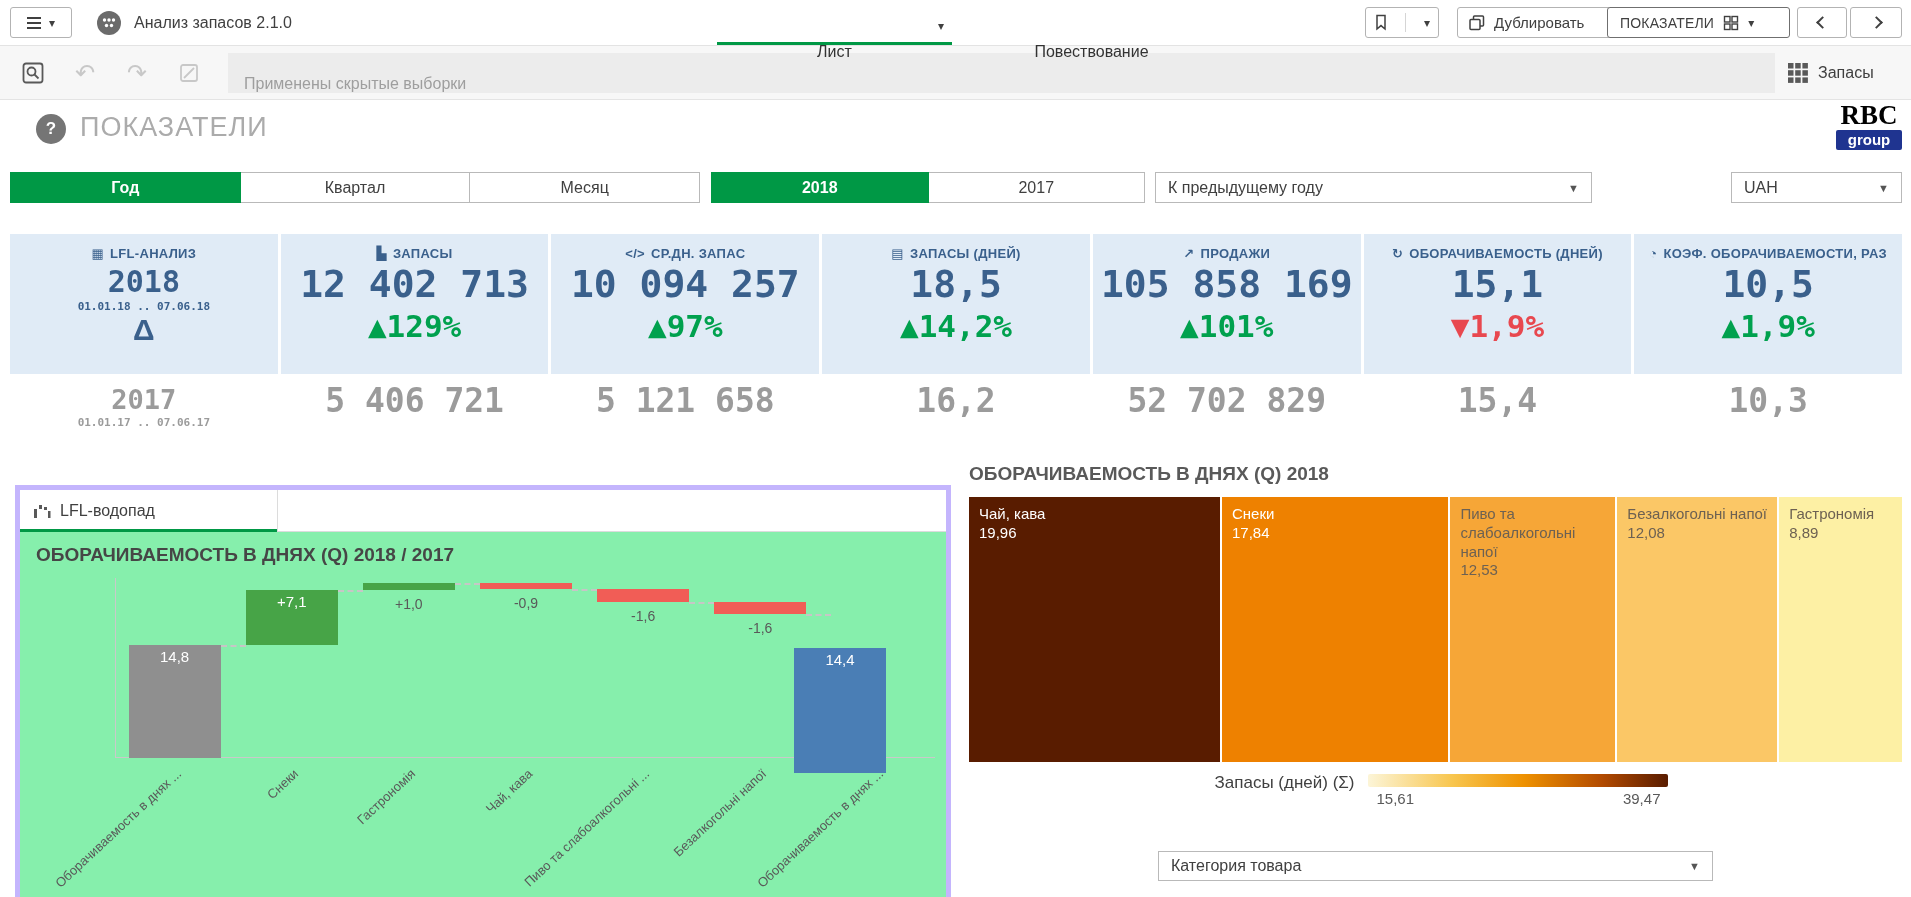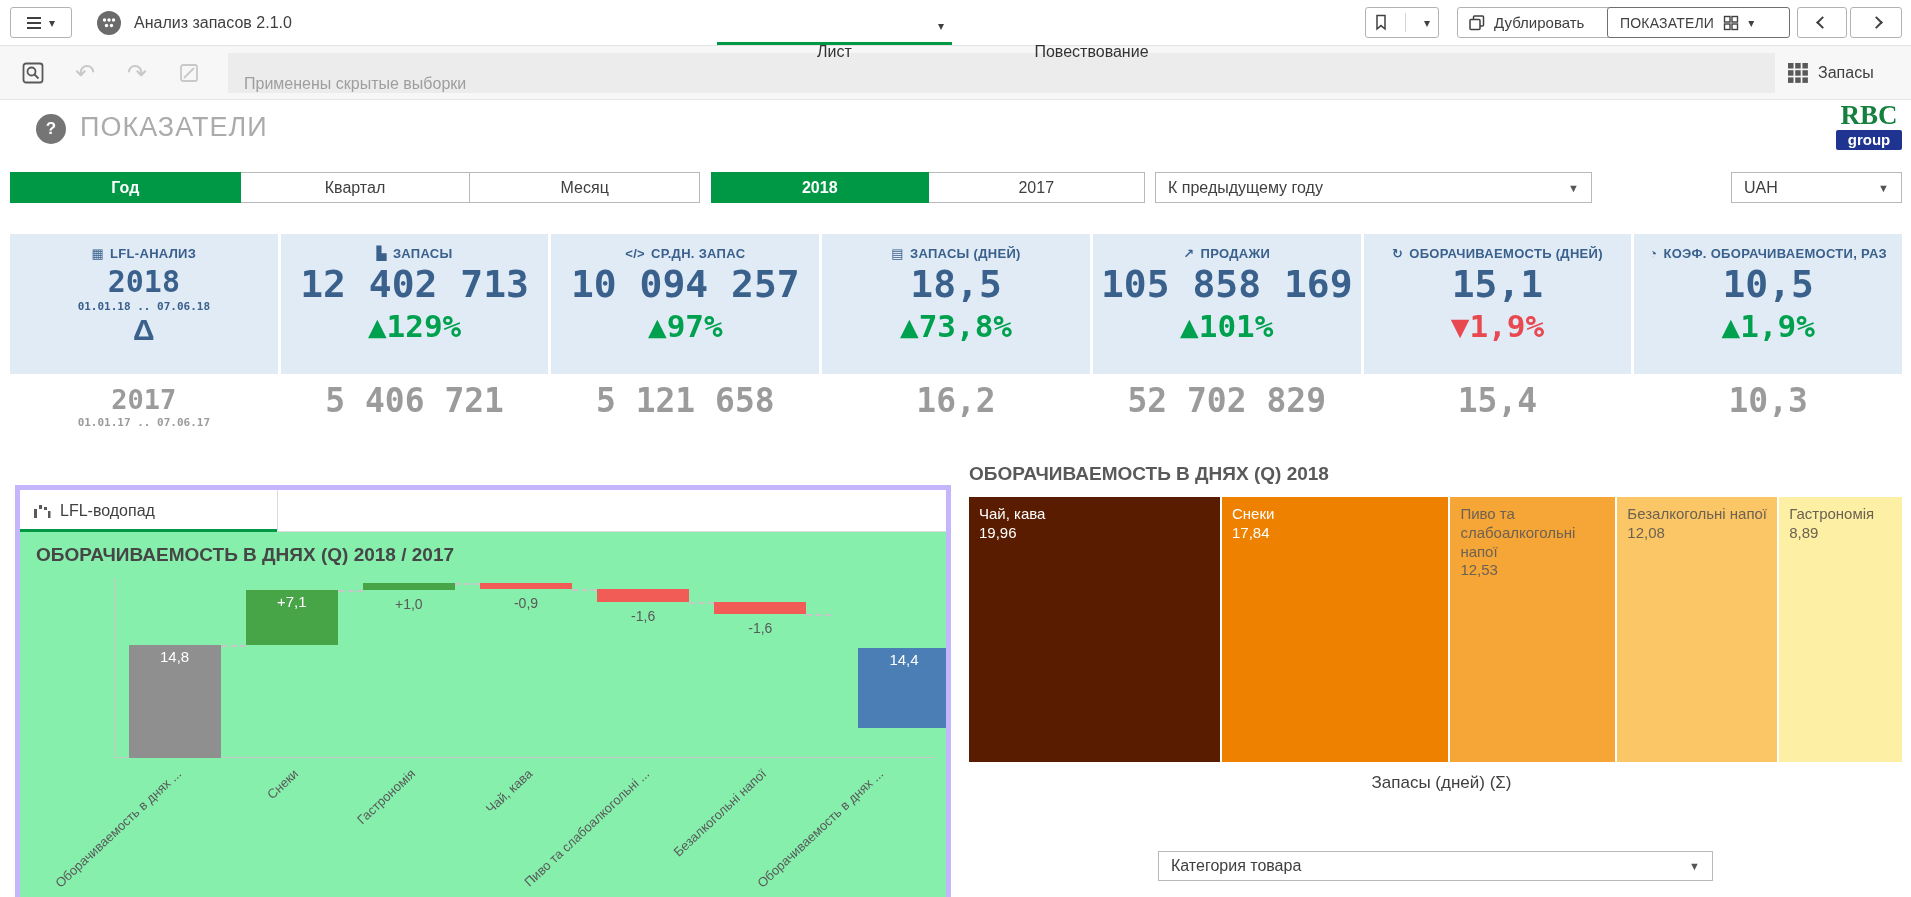--- a/index.html
+++ b/index.html
@@ -44,21 +44,21 @@
   .disabled-glyph{font-size:24px;color:#c8c8c8;line-height:1;}
   .selections-bar{position:absolute;left:228px;top:7px;width:1547px;height:40px;background:#ececec;display:flex;align-items:flex-end;padding-left:16px;}
   .selections-bar span{font-size:16px;color:#9e9e9e;}
   .selections-toggle{position:absolute;left:1788px;top:0;height:54px;display:flex;align-items:center;gap:10px;cursor:pointer;}
   .selections-toggle span{font-size:16px;color:#404040;}
 
   
   .help-btn{position:absolute;left:36px;top:114px;width:30px;height:30px;border-radius:50%;background:#757575;color:#fff;display:flex;align-items:center;justify-content:center;font-size:17px;font-weight:bold;cursor:pointer;}
   .page-title{position:absolute;left:80px;top:112px;font-size:27px;color:#ababab;letter-spacing:1px;}
   .logo{position:absolute;left:1836px;top:102px;width:66px;text-align:center;}
-  .logo-top{font-size:27px;font-weight:bold;color:#15803d;line-height:1;font-family:"Liberation Serif","DejaVu Serif",serif;}
+  .logo-top{font-size:27px;font-weight:bold;color:#000000;line-height:1;font-family:"Liberation Serif","DejaVu Serif",serif;}
   .logo-bottom{margin-top:1px;background:#1f3490;color:#fff;font-size:15px;font-weight:bold;border-radius:2px;padding:1px 0 2px;}
 
   
   .btn-group{position:absolute;top:172px;height:31px;display:flex;}
   .btn-group.period{left:10px;width:690px;}
   .btn-group.years{left:711px;width:434px;}
   .fbtn{flex:1;height:31px;border:1px solid #b9b9b9;background:#fff;color:#404040;display:flex;align-items:center;justify-content:center;font-size:16px;cursor:pointer;}
   .fbtn+.fbtn{margin-left:-1px;}
   .fbtn.sel{background:var(--green);border-color:var(--green);color:#fff;font-weight:bold;z-index:1;}
   .dd{position:absolute;height:31px;background:#fff;border:1px solid #b9b9b9;display:flex;align-items:center;padding:0 12px;font-size:16px;color:#404040;cursor:pointer;}
@@ -286,21 +286,21 @@
 
     </div>
       <div class="kpi-col">
       <div class="kpi-card">
         <div class="kpi-head">
           <span class="kpi-icon">▤</span>
           <span class="kpi-label">ЗАПАСЫ (ДНЕЙ)</span>
         </div>
         <div class="kpi-value">18,5</div>
 
-        <div class="kpi-change up">▲73,8%</div>
+        <div class="kpi-change up">▲14,2%</div>
       </div>
       <div class="kpi-prev">16,2</div>
 
     </div>
       <div class="kpi-col">
       <div class="kpi-card">
         <div class="kpi-head">
           <span class="kpi-icon">↗</span>
           <span class="kpi-label">ПРОДАЖИ</span>
         </div>
@@ -366,21 +366,21 @@
         <div class="wf-conn" style="left: 338.857px; top: 4.59574px; width: 25.1429px;"></div>
         <div class="wf-label-out" style="left: 364px; top: 17.4894px; width: 92px;">-0,9</div>
         <div class="wf-bar" style="left: 364px; top: 4.59574px; width: 92px; height: 6.89362px; background: rgb(241, 93, 86);"></div>
         <div class="wf-conn" style="left: 456px; top: 11.4894px; width: 25.1429px;"></div>
         <div class="wf-label-out" style="left: 481.143px; top: 29.7447px; width: 92px;">-1,6</div>
         <div class="wf-bar" style="left: 481.143px; top: 11.4894px; width: 92px; height: 12.2553px; background: rgb(241, 93, 86);"></div>
         <div class="wf-conn" style="left: 573.143px; top: 23.7447px; width: 25.1429px;"></div>
         <div class="wf-label-out" style="left: 598.286px; top: 42px; width: 92px;">-1,6</div>
         <div class="wf-bar" style="left: 598.286px; top: 23.7447px; width: 92px; height: 12.2553px; background: rgb(241, 93, 86);"></div>
         <div class="wf-conn" style="left: 690.286px; top: 36px; width: 25.1429px;"></div>
-        <div class="wf-bar" style="left: 742px; top: 69.7021px; width: 92px; height: 80px; background: rgb(74, 126, 181);">
+        <div class="wf-bar" style="left: 678px; top: 69.7021px; width: 92px; height: 125px; background: rgb(74, 126, 181);">
           <div class="wf-label-in">14,4</div>
         </div>
       </div>
     <div class="wf-xlabels">
         <div class="xlbl" style="left: -66.4286px; top: 276px;">Оборачиваемость в днях ...</div>
         <div class="xlbl" style="left: 50.7143px; top: 276px;">Снеки</div>
         <div class="xlbl" style="left: 167.857px; top: 276px;">Гастрономія</div>
         <div class="xlbl" style="left: 285px; top: 276px;">Чай, кава</div>
         <div class="xlbl" style="left: 402.143px; top: 276px;">Пиво та слабоалкогольні ...</div>
         <div class="xlbl" style="left: 519.286px; top: 276px;">Безалкогольні напої</div>
@@ -407,20 +407,27 @@
           <div>Безалкогольні напої</div>
           <div>12,08</div>
         </div>
         <div class="tm-block" style="background: rgb(253, 240, 164); color: rgb(109, 97, 82); flex-grow: 8.89;">
           <div>Гастрономія</div>
           <div>8,89</div>
         </div>
       </div>
     <div class="legend">
       <span class="legend-label">Запасы (дней) (Σ)</span>
+      <div class="legend-grad-wrap">
+        <div class="legend-grad"></div>
+        <div class="legend-vals">
+          <span>15,61</span>
+          <span>39,47</span>
+        </div>
+      </div>
     </div>
     <div class="dd category-dd">
       <span>Категория товара</span>
       <span class="dd-caret">▼</span>
     </div>
   </section>
 
 </div>
 
 </body></html>

